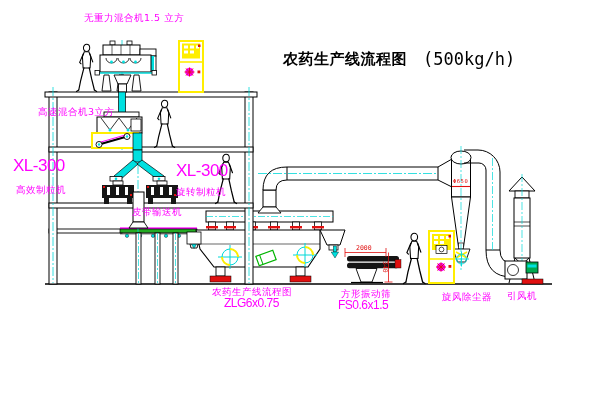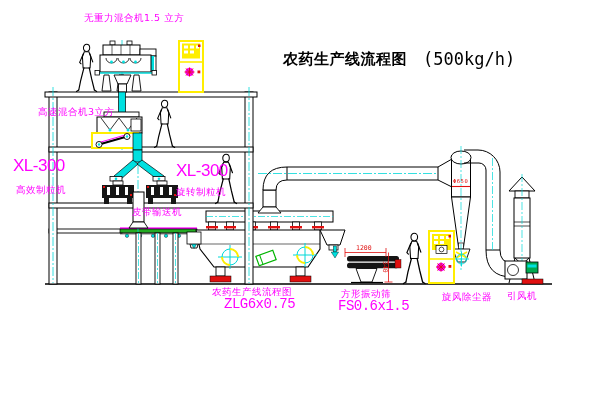--- a/index.html
+++ b/index.html
@@ -2,21 +2,21 @@
 <html><head>
 <meta charset="utf-8">
 <style>
   html,body{margin:0;padding:0;background:#fff;}
   #stage{position:relative;width:552px;height:403px;background:#ffffff;overflow:hidden;
          font-family:"DejaVu Sans",sans-serif;}
   svg{position:absolute;left:0;top:0;}
   .lbl{position:absolute;color:#ff00ff;font:9.5px/1.05 "DejaVu Sans",sans-serif;
        white-space:nowrap;letter-spacing:0.5px;}
   .model{font-family:Liberation Sans, sans-serif;font-size:17px;letter-spacing:-0.5px;}
-  .model-sm{font-family:Liberation Mono, monospace;font-size:14px;letter-spacing:-0.5px;}
+  .model-sm{font-family:Liberation Sans, sans-serif;font-size:12px;letter-spacing:-0.5px;}
   .red{color:#e01010;}
   .dim{font:6.5px/1 "DejaVu Sans Mono",monospace;letter-spacing:0;}
   .dim-v{writing-mode:vertical-rl;}
   .tiny{font:5.5px/1 "DejaVu Sans Mono",monospace;}
   #title-row{position:absolute;left:283px;top:49px;display:flex;align-items:flex-start;
              color:#000000;white-space:nowrap;}
   #title-row .t-main{font:bold 15px/1.4 "DejaVu Sans",sans-serif;letter-spacing:0.5px;}
   #title-row .t-cap{font:17px/1.2 "DejaVu Sans Mono",monospace;letter-spacing:0;margin-left:16px;}
 </style>
 </head>
@@ -360,17 +360,17 @@
 
 <div class="lbl" style="left:212px;top:287px;">农药生产线流程图</div>
 <div class="lbl model-sm" style="left:224px;top:297px;">ZLG6x0.75</div>
 
 <div class="lbl" style="left:341px;top:289px;">方形振动筛</div>
 <div class="lbl model-sm" style="left:338px;top:299px;text-align:right;">FS0.6x1.5</div>
 
 <div class="lbl" style="left:442px;top:292px;text-align:right;">旋风除尘器</div>
 <div class="lbl" style="left:507px;top:291px;">引风机</div>
 
-<div class="lbl red dim" style="left:356px;top:245px;">1200</div>
+<div class="lbl red dim" style="left:356px;top:245px;">2000</div>
 <div class="lbl red dim dim-v" style="left:381px;top:261px;">340</div>
 <div class="lbl red tiny" style="left:453px;top:179px;">Φ650</div>
 
 </div>
 
 </body></html>

